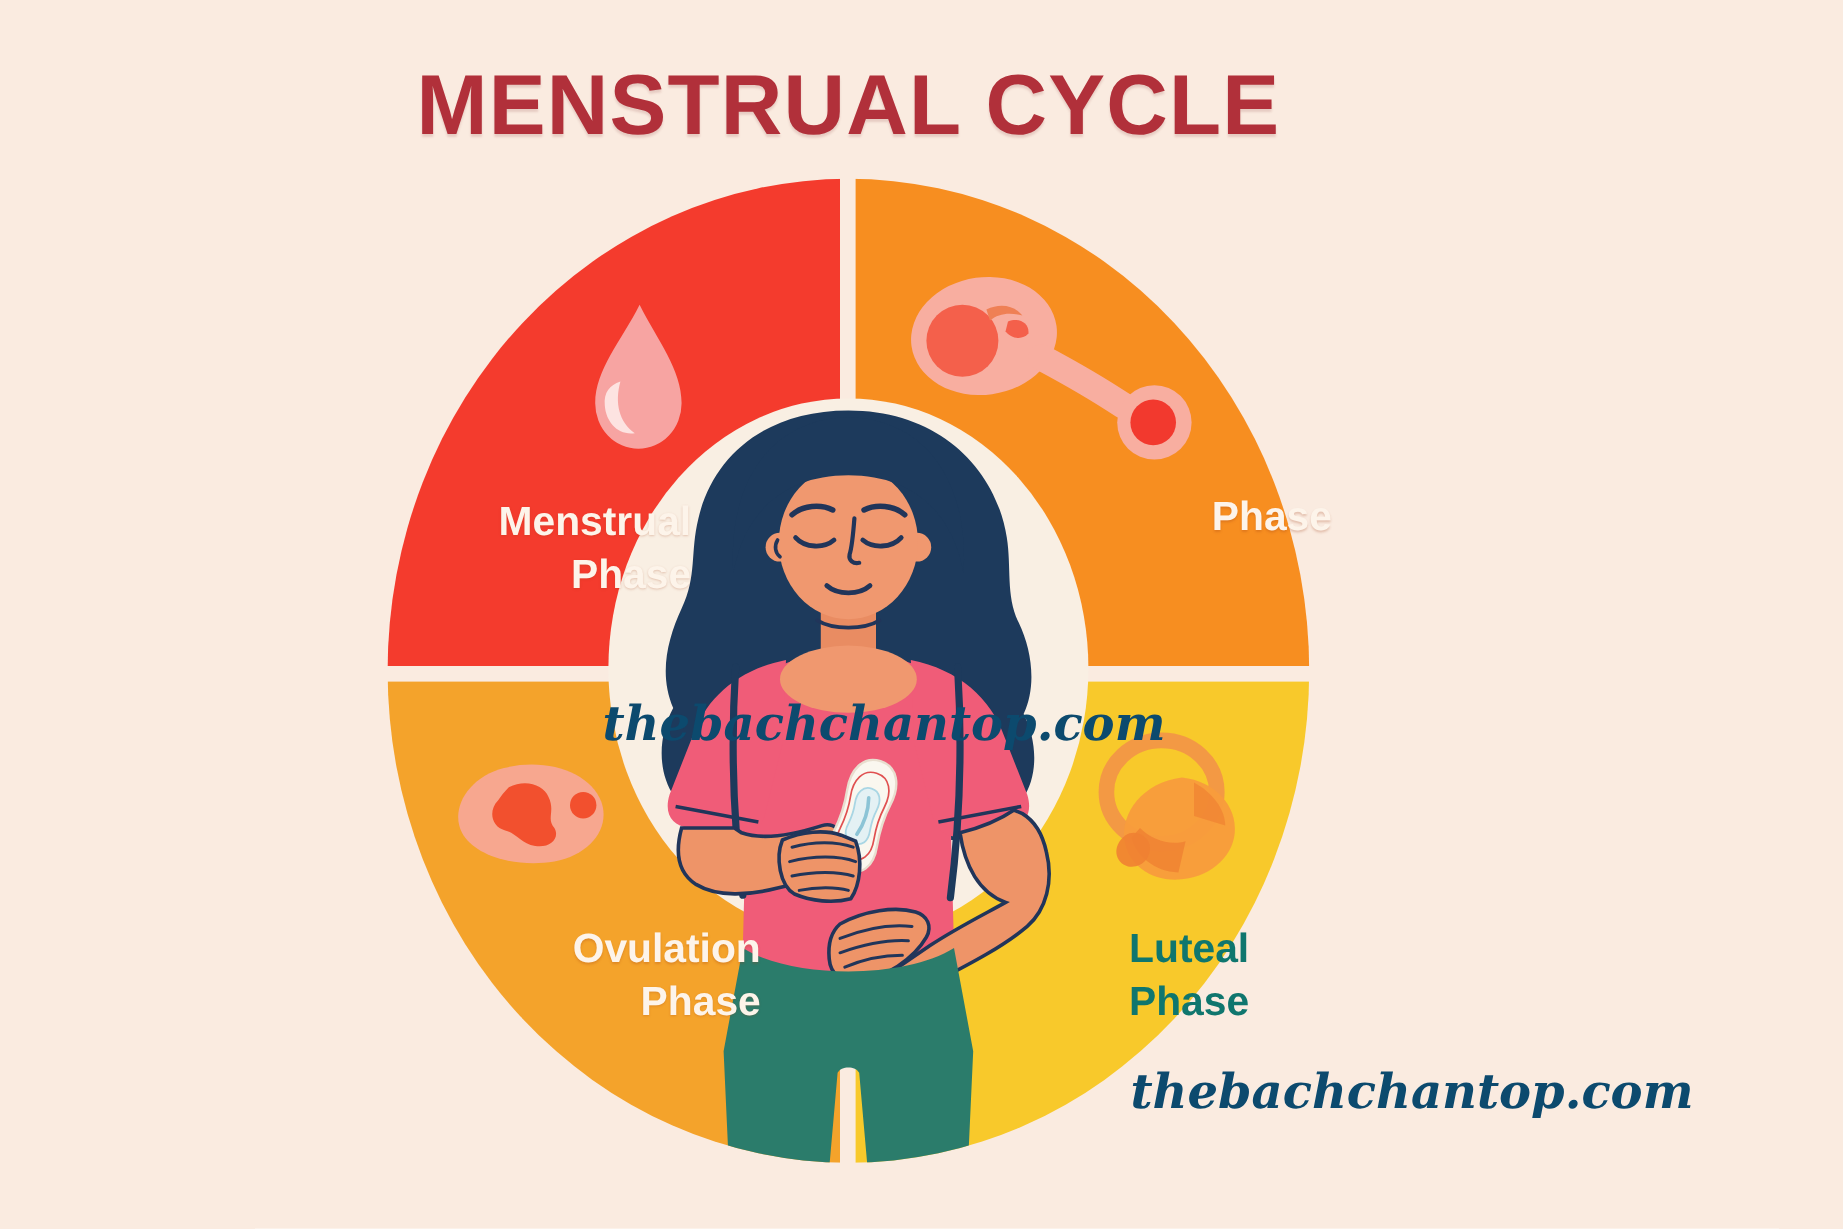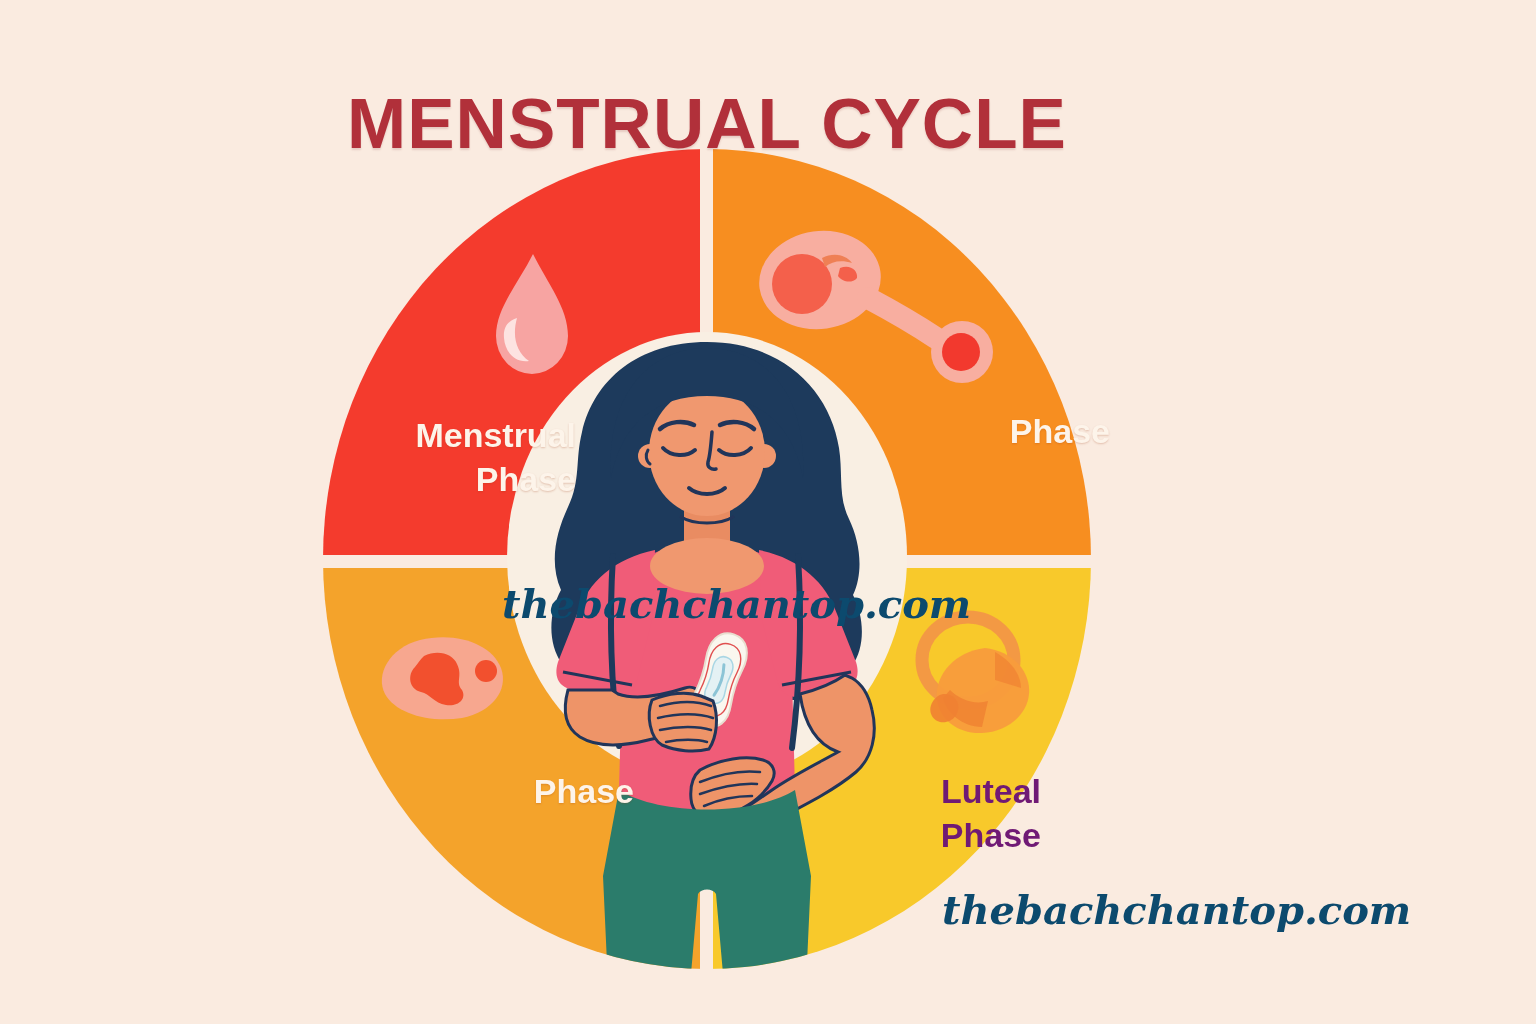--- a/index.html
+++ b/index.html
@@ -5,30 +5,30 @@
   html,body{margin:0;padding:0;}
   #stage{
     position:relative;width:1536px;height:1024px;overflow:hidden;
     background:#FAEBE0;font-family:"Liberation Sans",sans-serif;
   }
   #diagram-svg{position:absolute;left:0;top:0;}
   .txt{position:absolute;text-align:center;}
   #page-title{
     left:207px;top:48px;width:1000px;
     font-size:71px;font-weight:800;letter-spacing:1px;
-    color:#B1303A;text-shadow:0 2px 2px rgba(120,30,30,.15);margin-top:35px;
+    color:#B1303A;text-shadow:0 2px 2px rgba(120,30,30,.15);
   }
   .phase-label{
     width:260px;font-size:34px;font-weight:700;line-height:1.28;
     color:#FDF4EA;text-shadow:0 1px 2px rgba(160,60,20,.25);text-align:right;
   }
   #label-menstrual{left:316px;top:414px;}
   #label-follicular{left:850px;top:410px;}
   #label-ovulation{left:374px;top:770px;}
-  #label-luteal{left:781px;top:770px;color:#701a75;text-shadow:none;}
+  #label-luteal{left:781px;top:770px;color:#0f766e;text-shadow:none;}
   .watermark{
     font-family:"DejaVu Serif","Liberation Serif",serif;
     font-style:italic;font-weight:600;color:#0c4a6e;white-space:nowrap;
   }
   #watermark-center{left:502px;top:580px;width:410px;font-size:40px;}
   #watermark-bottom{left:942px;top:886px;width:420px;font-size:40px;}
 </style>
 </head>
 <body>
 
@@ -187,20 +187,21 @@
   <div class="txt phase-label" id="label-menstrual">
     <div>Menstrual</div>
     <div>Phase</div>
   </div>
 
   <div class="txt phase-label" id="label-follicular">
     <div>Phase</div>
   </div>
 
   <div class="txt phase-label" id="label-ovulation">
+    <div>Ovulation</div>
     <div>Phase</div>
   </div>
 
   <div class="txt phase-label" id="label-luteal">
     <div>Luteal</div>
     <div>Phase</div>
   </div>
 
   <div class="txt watermark" id="watermark-center">thebachchantop.com</div>
 

